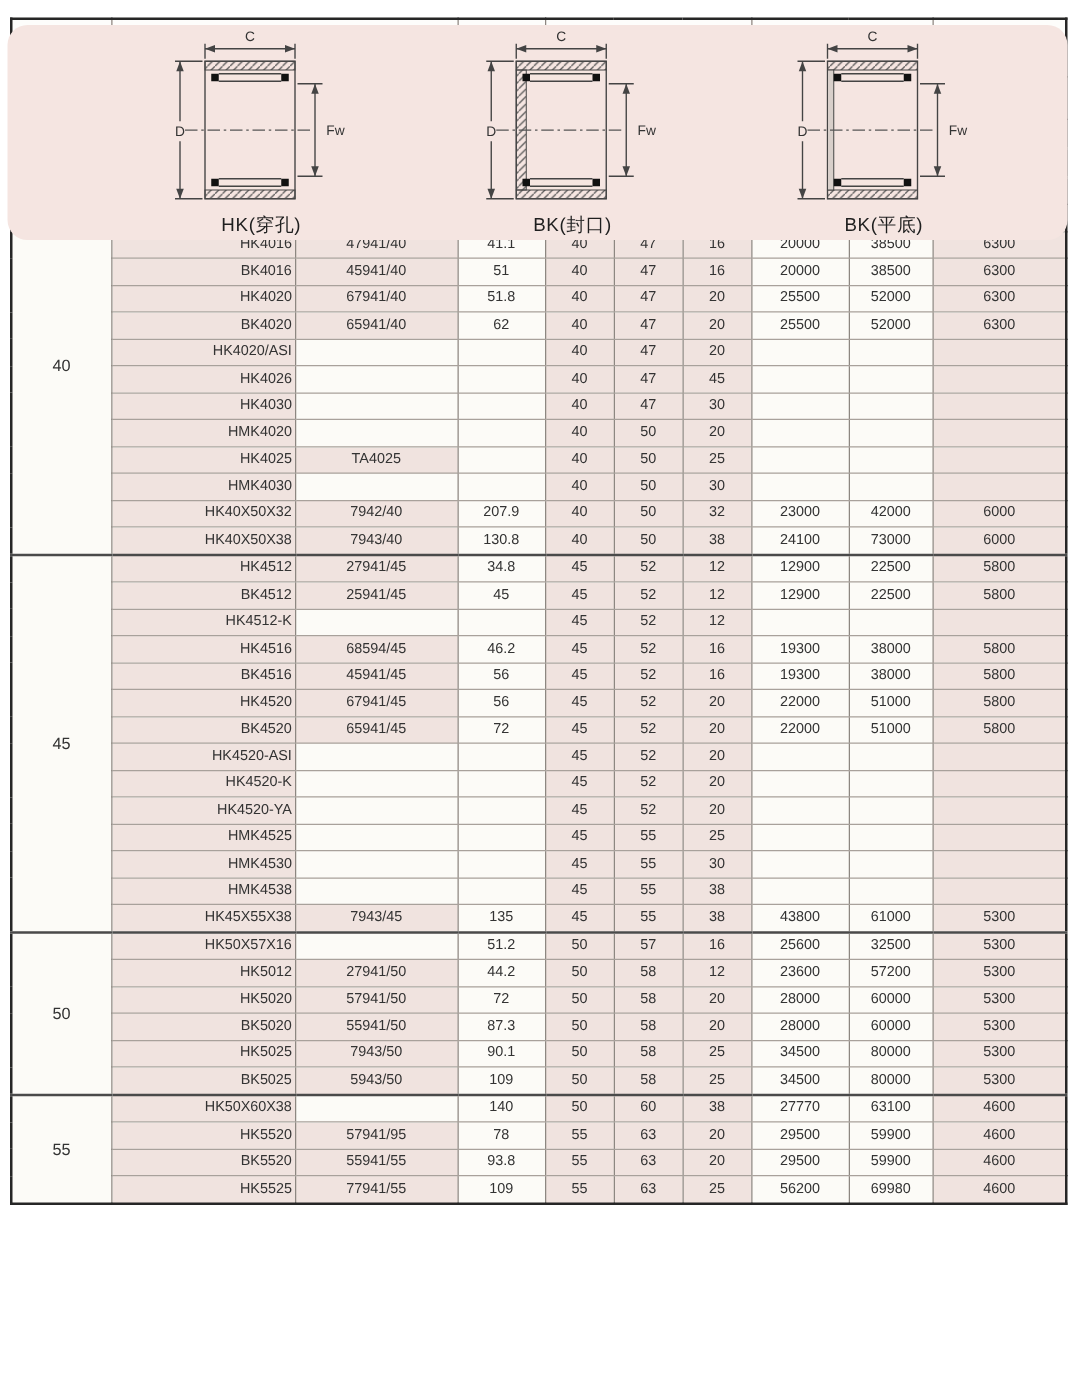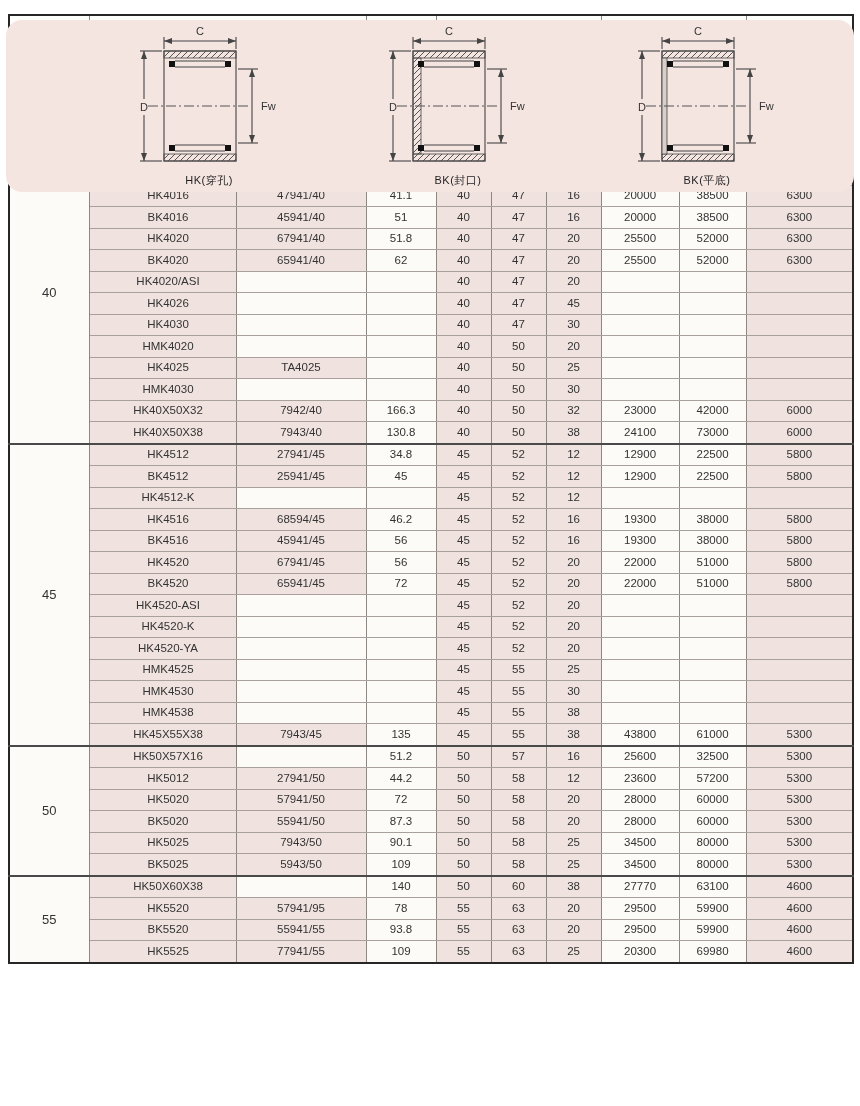--- a/index.html
+++ b/index.html
@@ -3,35 +3,35 @@
 <meta charset="utf-8">
 <style>
   html,body{margin:0;padding:0;background:#ffffff;width:860px;height:1106px;overflow:hidden;
     font-family:"Liberation Sans", sans-serif;color:#262626;}
   .page{position:relative;width:860px;height:1106px;}
   
   .panel{position:absolute;left:6px;top:6px;width:848px;height:172px;background:#f5e5e1;
     border-radius:16px;display:flex;align-items:center;justify-content:space-between;
     padding:0 62px 0 118px;box-sizing:border-box;}
   .diag{display:flex;flex-direction:column;align-items:center;width:170px;}
-  .diag-label{font-size:11px;color:#1f1f1f;margin-top:-4px;letter-spacing:0.5px;}
+  .diag-label{font-size:15px;color:#1f1f1f;margin-top:-4px;letter-spacing:0.5px;}
   
   table.spec{border-collapse:collapse;table-layout:fixed;width:844px;margin:14px 8px 0 8px;
     border:2px solid #262626;background:#fcfbf7;}
   th,td{border:1px solid #8d8781;overflow:hidden;white-space:nowrap;}
   th{background:#fdfdfb;font-weight:normal;font-size:12.5px;line-height:1.25;
     white-space:pre-line;text-align:center;vertical-align:middle;color:#2b2b2b;padding:1px 2px;}
   tr.hA{height:46px;} tr.hB{height:34px;} tr.hC{height:24px;}
   thead tr.hC th, thead th[rowspan="2"], thead th[rowspan="3"]{border-bottom-color:#4a4a4a;}
   thead tr.hC th{border-bottom-width:2px;}
   tbody td{height:20.5px;padding:0 2px;font-size:11.5px;line-height:1;color:#333;
     text-align:center;vertical-align:middle;background:#fcfbf7;
     border-color:#a8a19b #8d8781;}
   tbody td.pk{background:#f0e3df;}
-  tbody td.c-current{text-align:center;padding-left:13px;}
+  tbody td.c-current{text-align:right;padding-left:13px;}
   tbody td.c-shaft{font-size:13px;background:#fcfbf7;}
   tbody tr.sec-start td{border-top:2px solid #4a4a4a;}
   svg text{fill:#333;font-family:"Liberation Sans", sans-serif;}
 </style>
 </head>
 <body>
 
 <div class="page">
 
   <div class="panel" id="diagram-panel">
@@ -358,21 +358,21 @@
           <td class="c-fw pk">40</td>
           <td class="c-d pk">50</td>
           <td class="c-c pk">30</td>
           <td class="c-dyn"></td>
           <td class="c-stat"></td>
           <td class="c-oil pk"></td>
         </tr>
         <tr>
           <td class="c-current pk">HK40X50X32</td>
           <td class="c-original pk">7942/40</td>
-          <td class="c-mass">166.3</td>
+          <td class="c-mass">207.9</td>
           <td class="c-fw pk">40</td>
           <td class="c-d pk">50</td>
           <td class="c-c pk">32</td>
           <td class="c-dyn">23000</td>
           <td class="c-stat">42000</td>
           <td class="c-oil pk">6000</td>
         </tr>
         <tr>
           <td class="c-current pk">HK40X50X38</td>
           <td class="c-original pk">7943/40</td>
@@ -640,20 +640,20 @@
           <td class="c-stat">59900</td>
           <td class="c-oil pk">4600</td>
         </tr>
         <tr>
           <td class="c-current pk">HK5525</td>
           <td class="c-original pk">77941/55</td>
           <td class="c-mass">109</td>
           <td class="c-fw pk">55</td>
           <td class="c-d pk">63</td>
           <td class="c-c pk">25</td>
-          <td class="c-dyn">20300</td>
+          <td class="c-dyn">56200</td>
           <td class="c-stat">69980</td>
           <td class="c-oil pk">4600</td>
         </tr>
       </tbody>
   </table>
 
 </div>
 
 </body></html>

